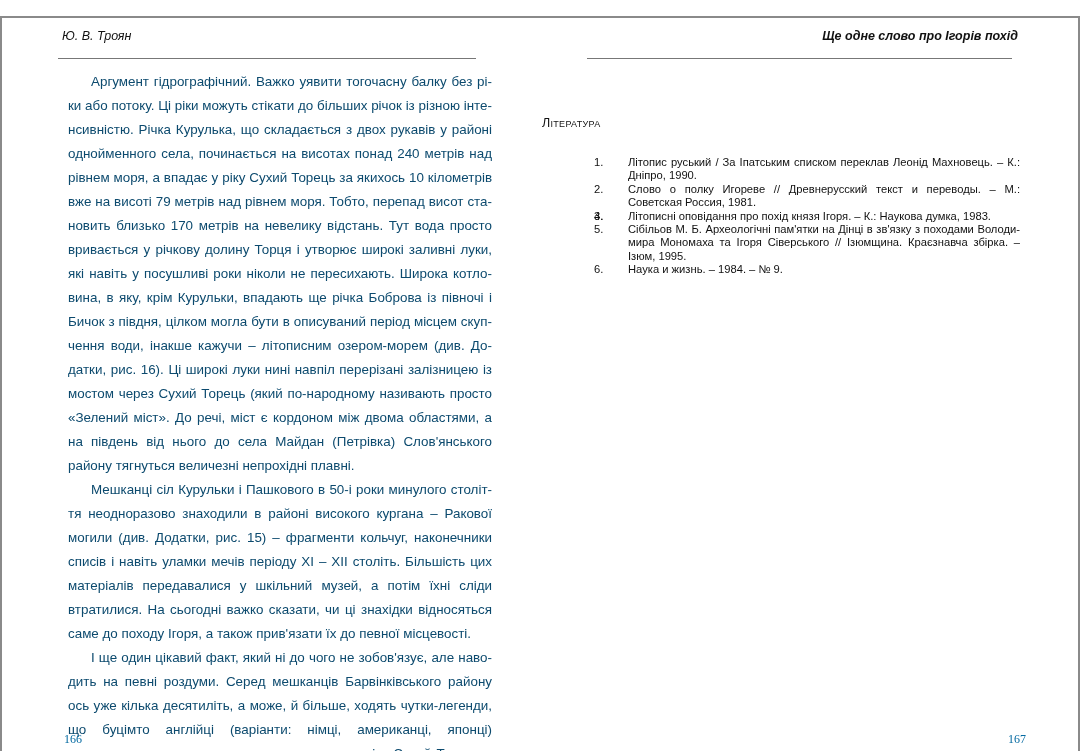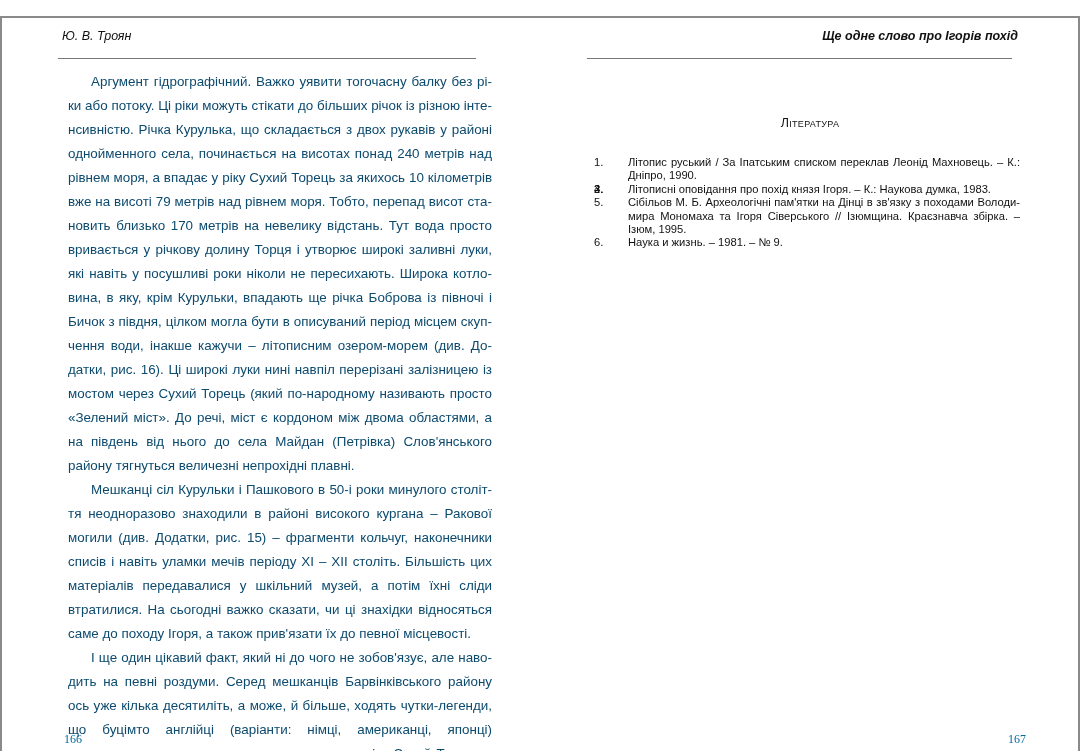--- a/index.html
+++ b/index.html
@@ -22,21 +22,21 @@
   .left .rule { left: 56px; width: 418px; }
   .right .rule { left: 45px; width: 425px; }
   .body-text {
     position: absolute; left: 66px; top: 52px; width: 424px;
     font-family: "Liberation Sans", sans-serif; font-size: 13.4px;
     line-height: 24px; color: #0c4a6e; text-align: justify;
     hyphens: manual;
   }
   .body-text p { margin: 0; text-indent: 23px; }
   .section-title {
-    position: absolute; top: 98px; left: 0; width: 536px; text-align: center;
+    position: absolute; top: 98px; left: 0; width: 536px; 
     font-family: "Liberation Sans", sans-serif; font-size: 12.5px;
     font-variant: small-caps; letter-spacing: 0.3px; color: #111;
   }
   .biblio {
     position: absolute; left: 50px; top: 138px; width: 428px;
     font-family: "Liberation Sans", sans-serif; font-size: 11.2px;
     line-height: 13.4px; color: #111; margin: 0; padding: 0; list-style: none;
   }
   .biblio li { position: relative; padding-left: 36px; text-align: justify; }
   .biblio .num { position: absolute; left: 2px; top: 0; }
@@ -62,22 +62,22 @@
     </div>
     <div class="page-number">166</div>
   </div>
 
   <div class="page right">
     <div class="running-head">Ще одне слово про Ігорів похід</div>
     <div class="rule"></div>
     <div class="section-title">Література</div>
     <ol class="biblio">
       <li><span class="num">1.</span><span>Літопис руський / За Іпатським списком переклав Леонід Махновець. – К.: Дніпро, 1990.</span></li>
-      <li><span class="num">2.</span></li>
+      <li><span class="num">2.</span><span>Слово о полку Игореве // Древнерусский текст и переводы. – М.: Советская Россия, 1981.</span></li>
       <li><span class="num">3.</span></li>
       <li><span class="num">4.</span><span>Літописні оповідання про похід князя Ігоря. – К.: Наукова думка, 1983.</span></li>
       <li><span class="num">5.</span><span>Сібільов М. Б. Археологічні пам'ятки на Дінці в зв'язку з походами Володи­мира Мономаха та Ігоря Сіверського // Ізюмщина. Краєзнавча збірка. – Ізюм, 1995.</span></li>
-      <li><span class="num">6.</span><span>Наука и жизнь. – 1981. – № 9.</span></li>
+      <li><span class="num">6.</span><span>Наука и жизнь. – 1984. – № 9.</span></li>
     </ol>
     <div class="page-number">167</div>
   </div>
 
 </div>
 
 </body></html>

